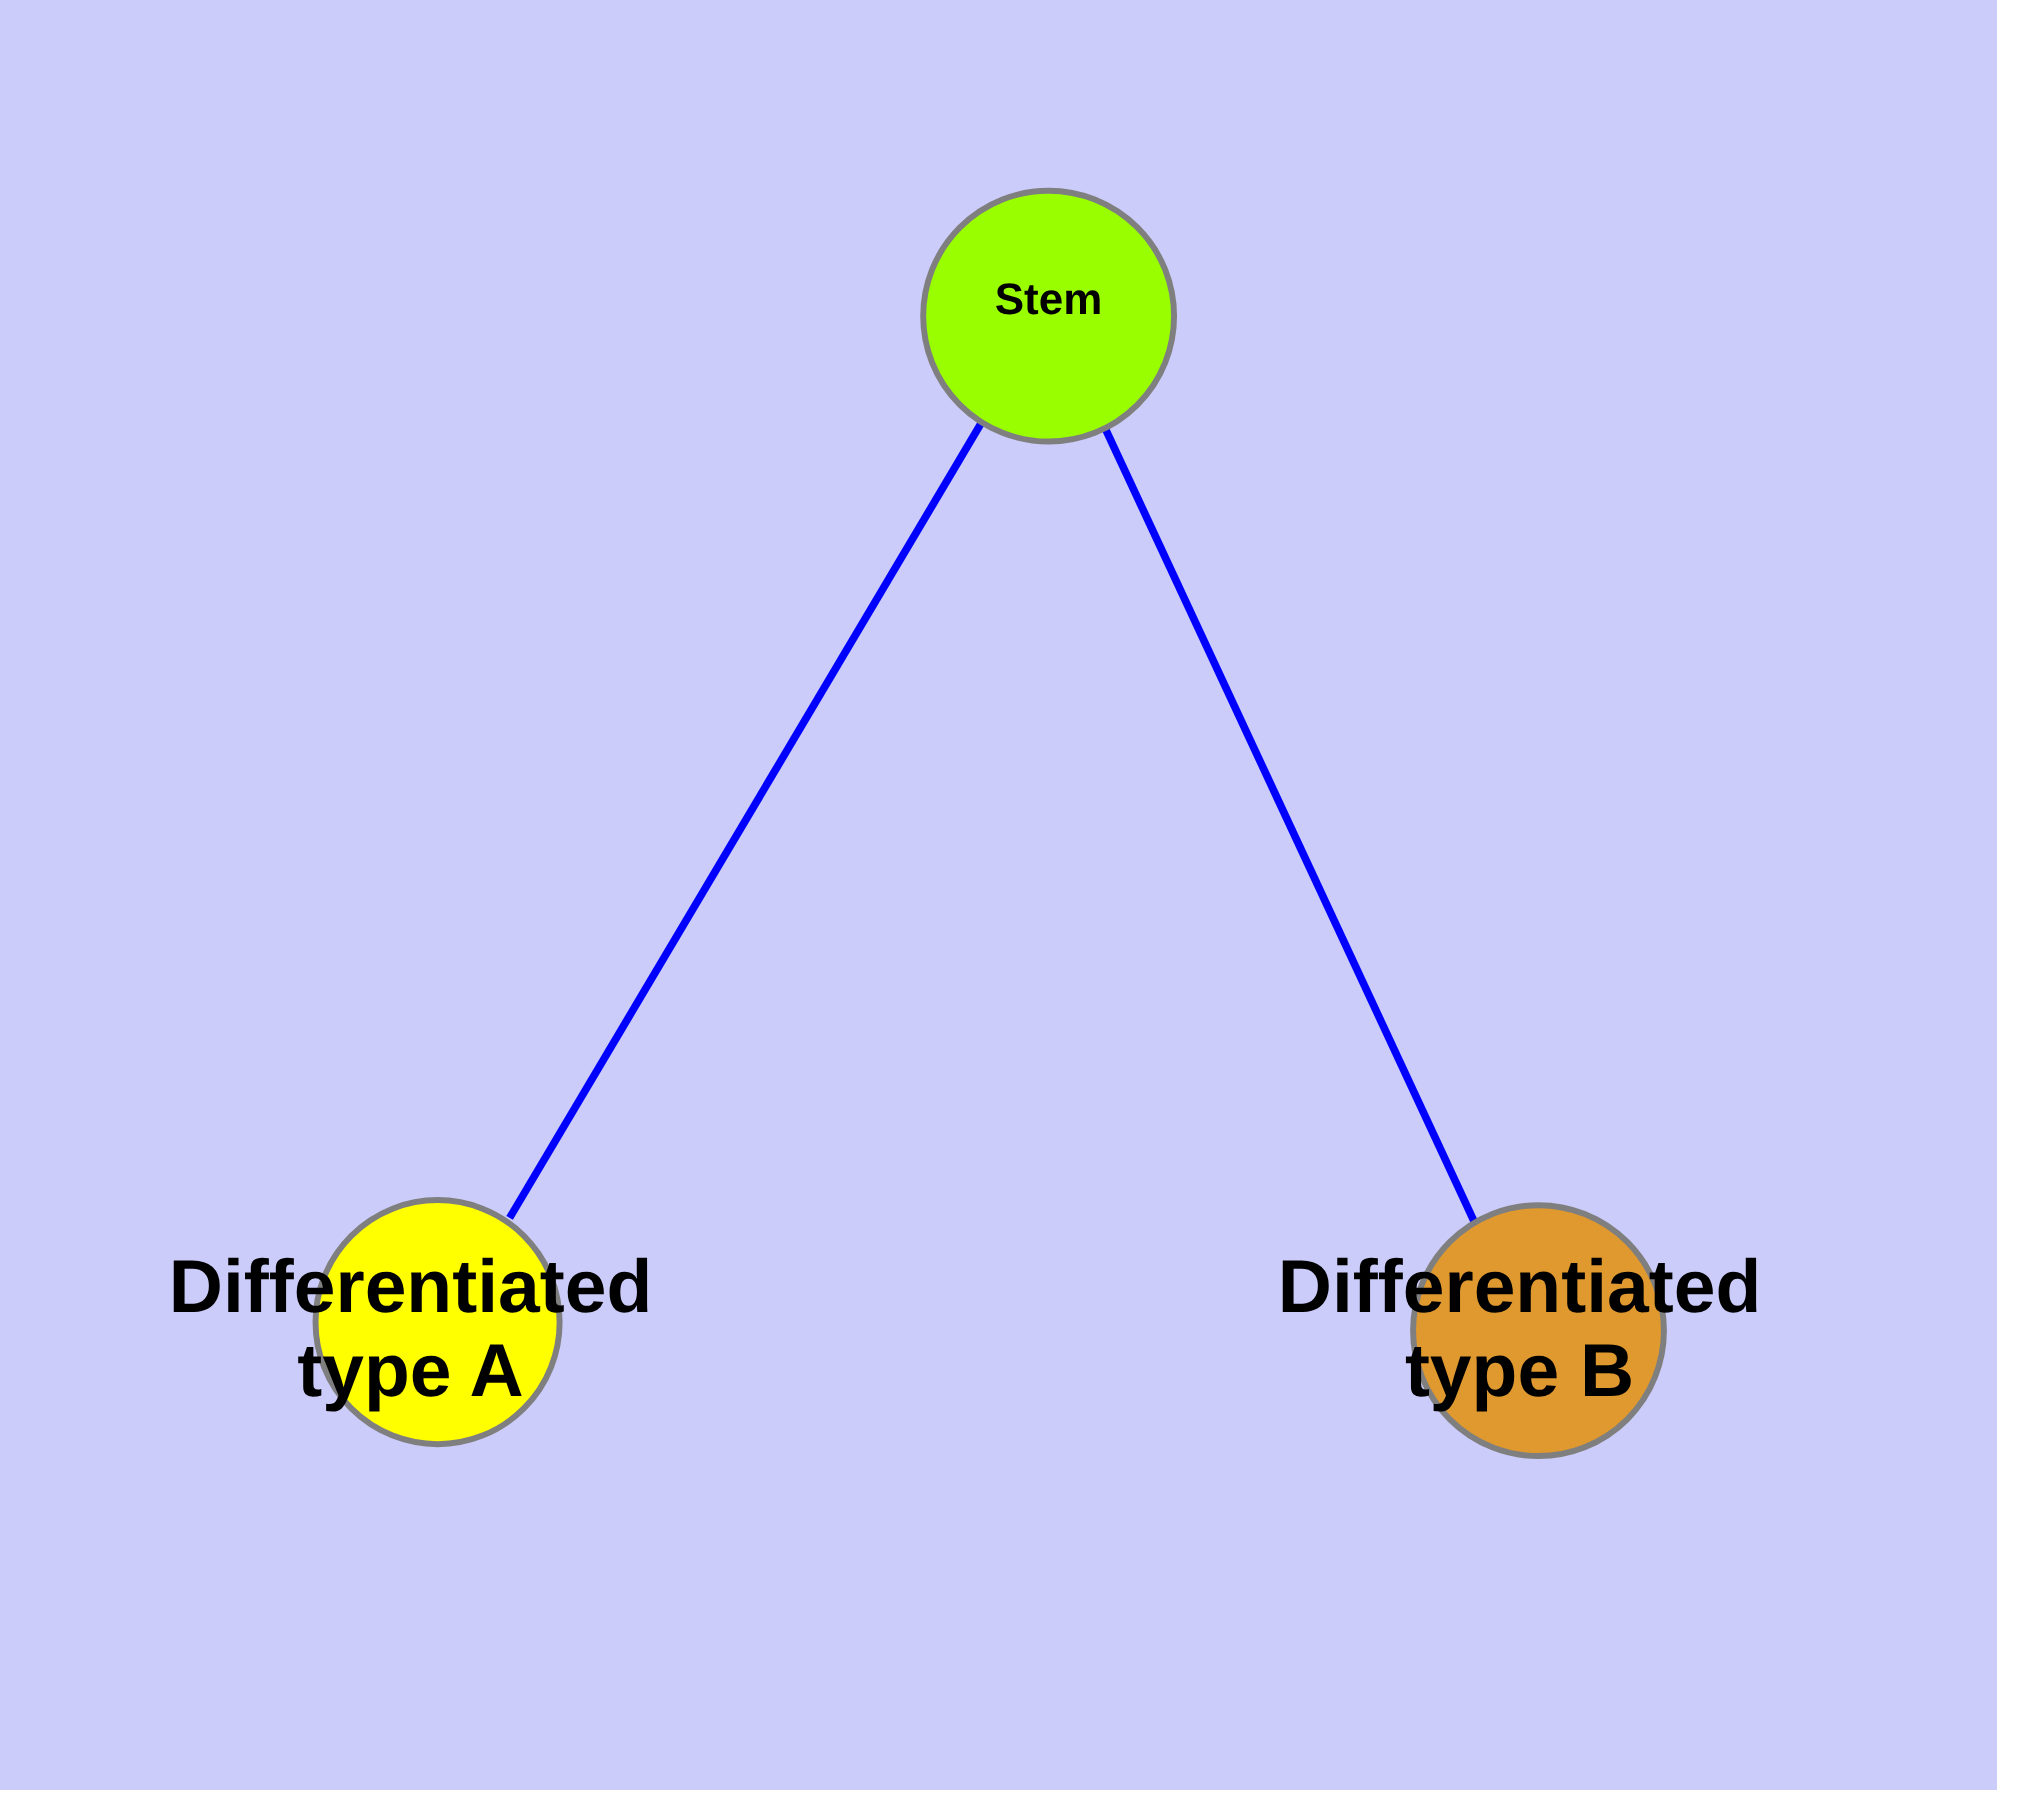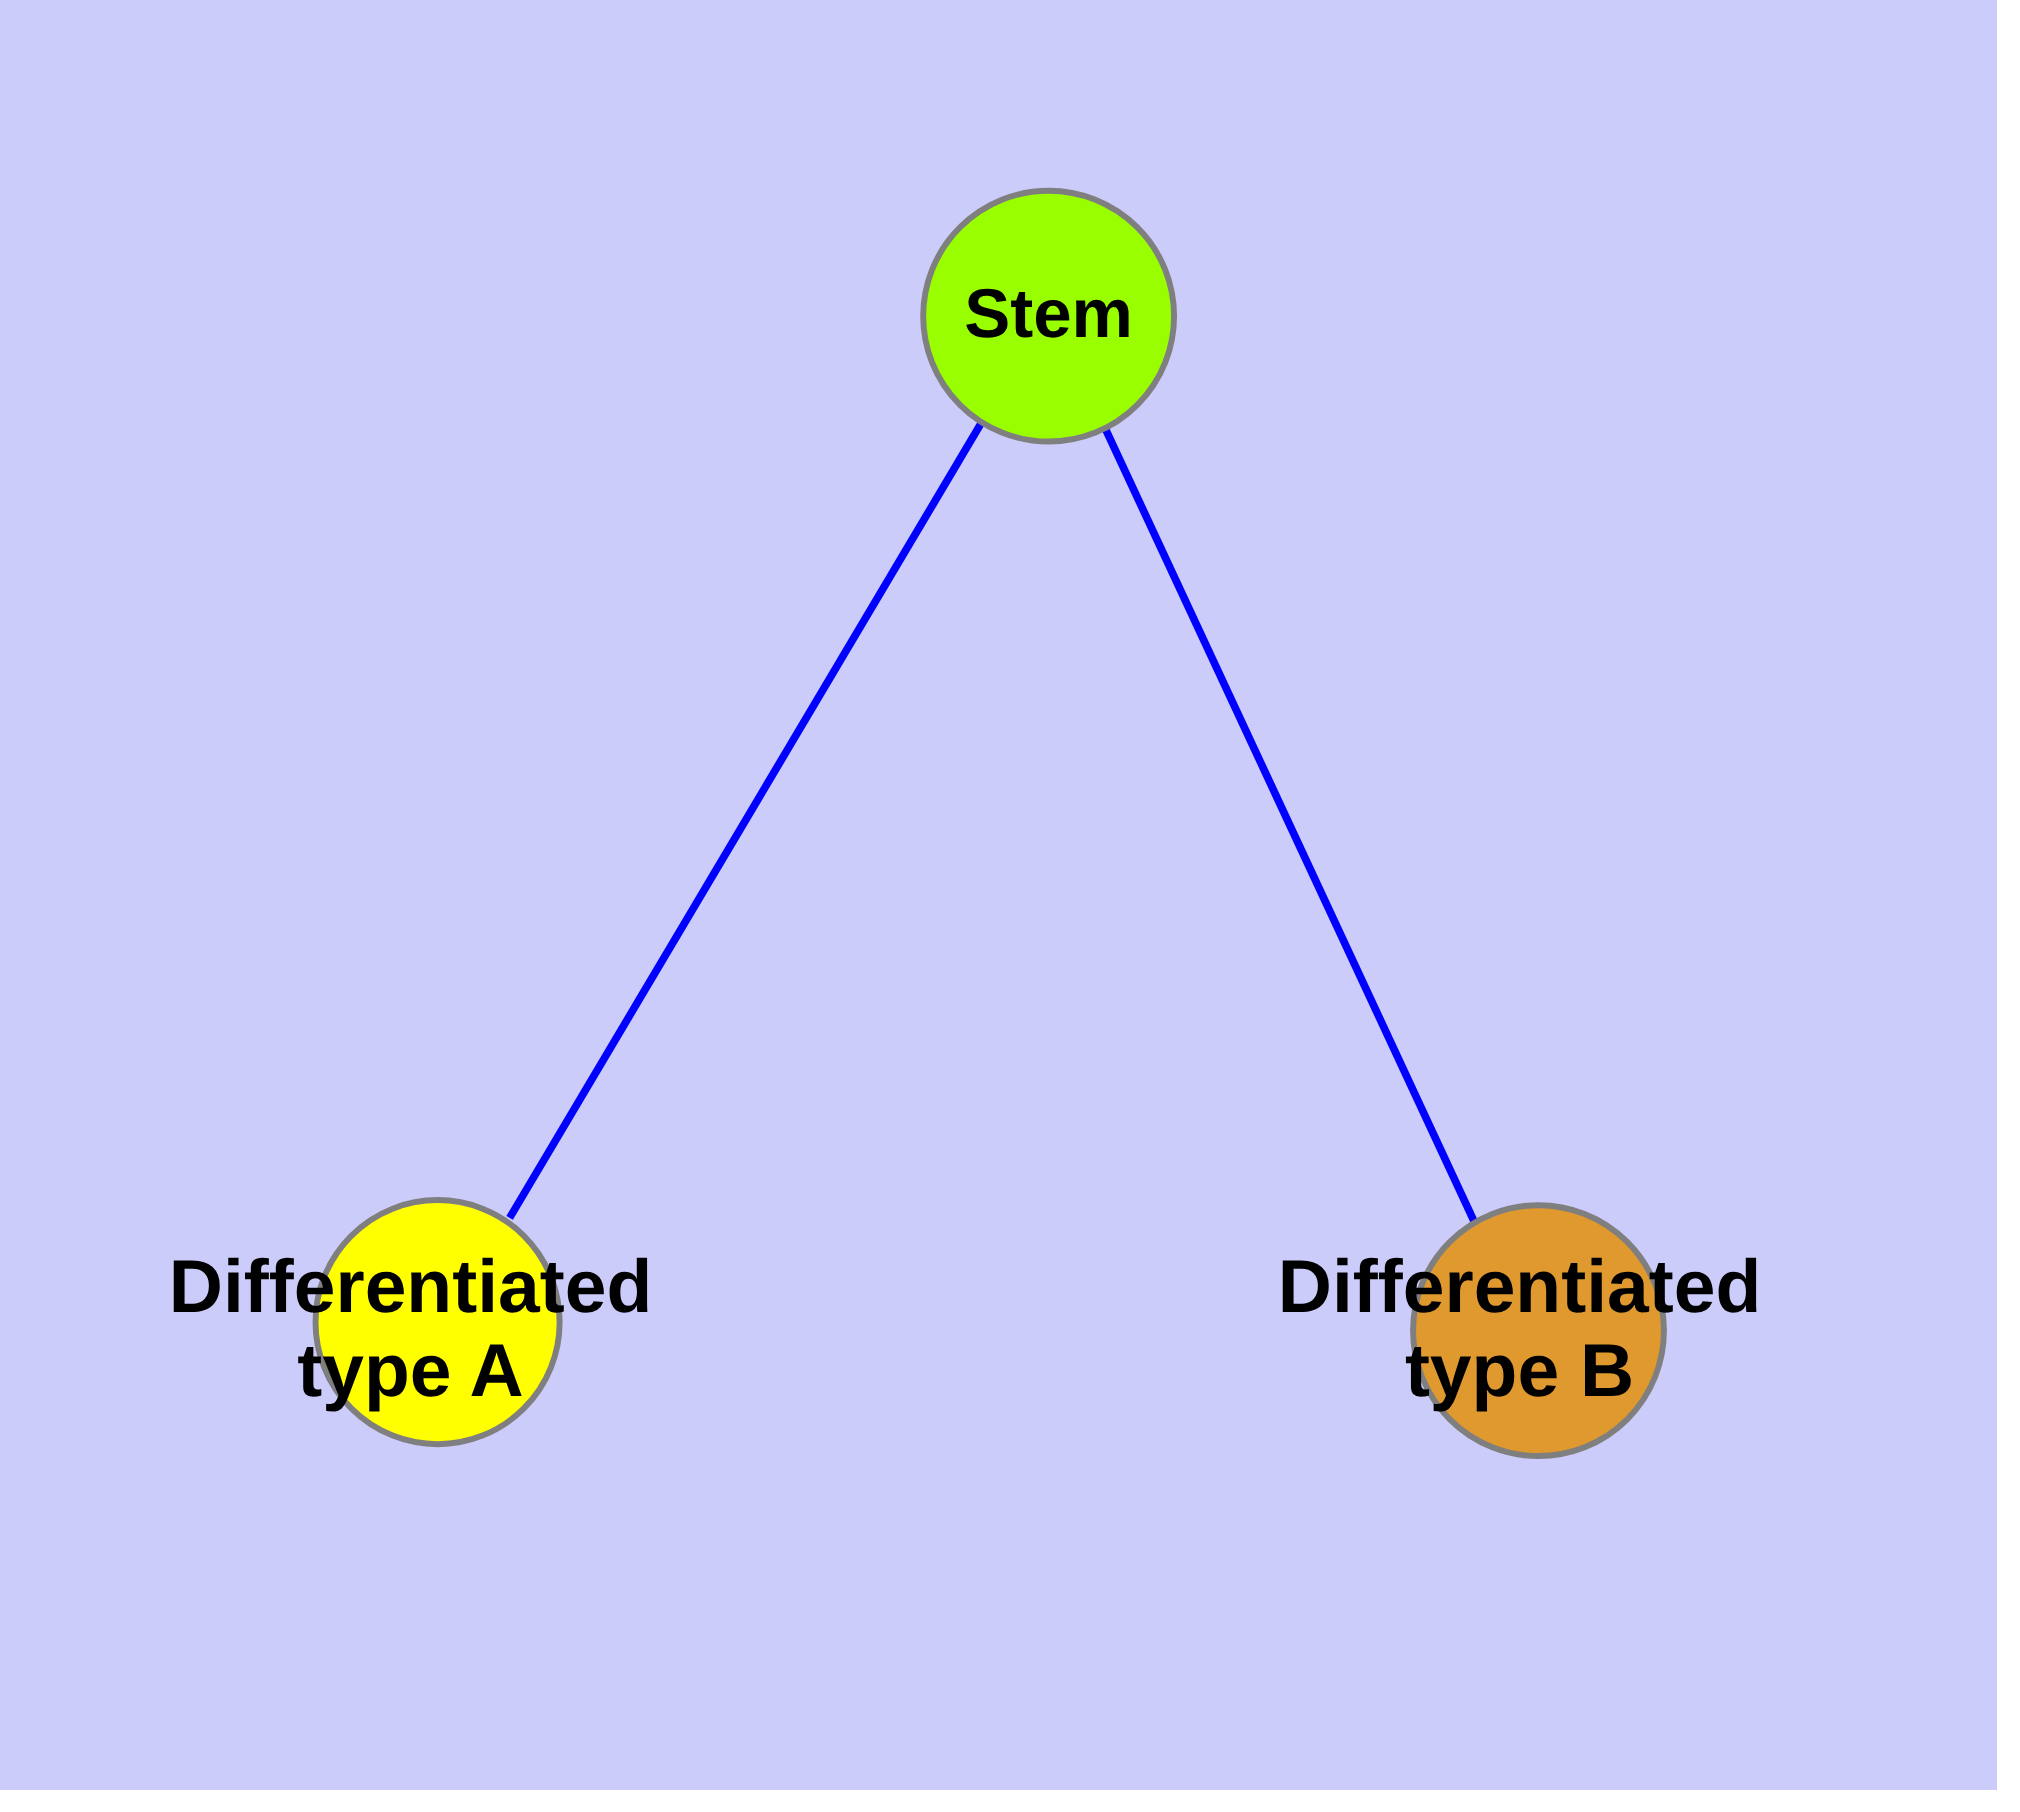--- a/index.html
+++ b/index.html
@@ -38,21 +38,21 @@
     font-family: "Liberation Sans", sans-serif;
     line-height: 1.12;
     white-space: pre-line;
     pointer-events: none;
     text-rendering: geometricPrecision;
   }
   #label-stem {
     left: 794px;
     top: 275px;
     width: 509px;
-    font-size: 69px;
+    font-size: 44px;
   }
   #label-diffA {
     left: 114px;
     top: 1244px;
     width: 593px;
     font-size: 75px;
   }
   #label-diffB {
     left: 1223px;
     top: 1244px;

